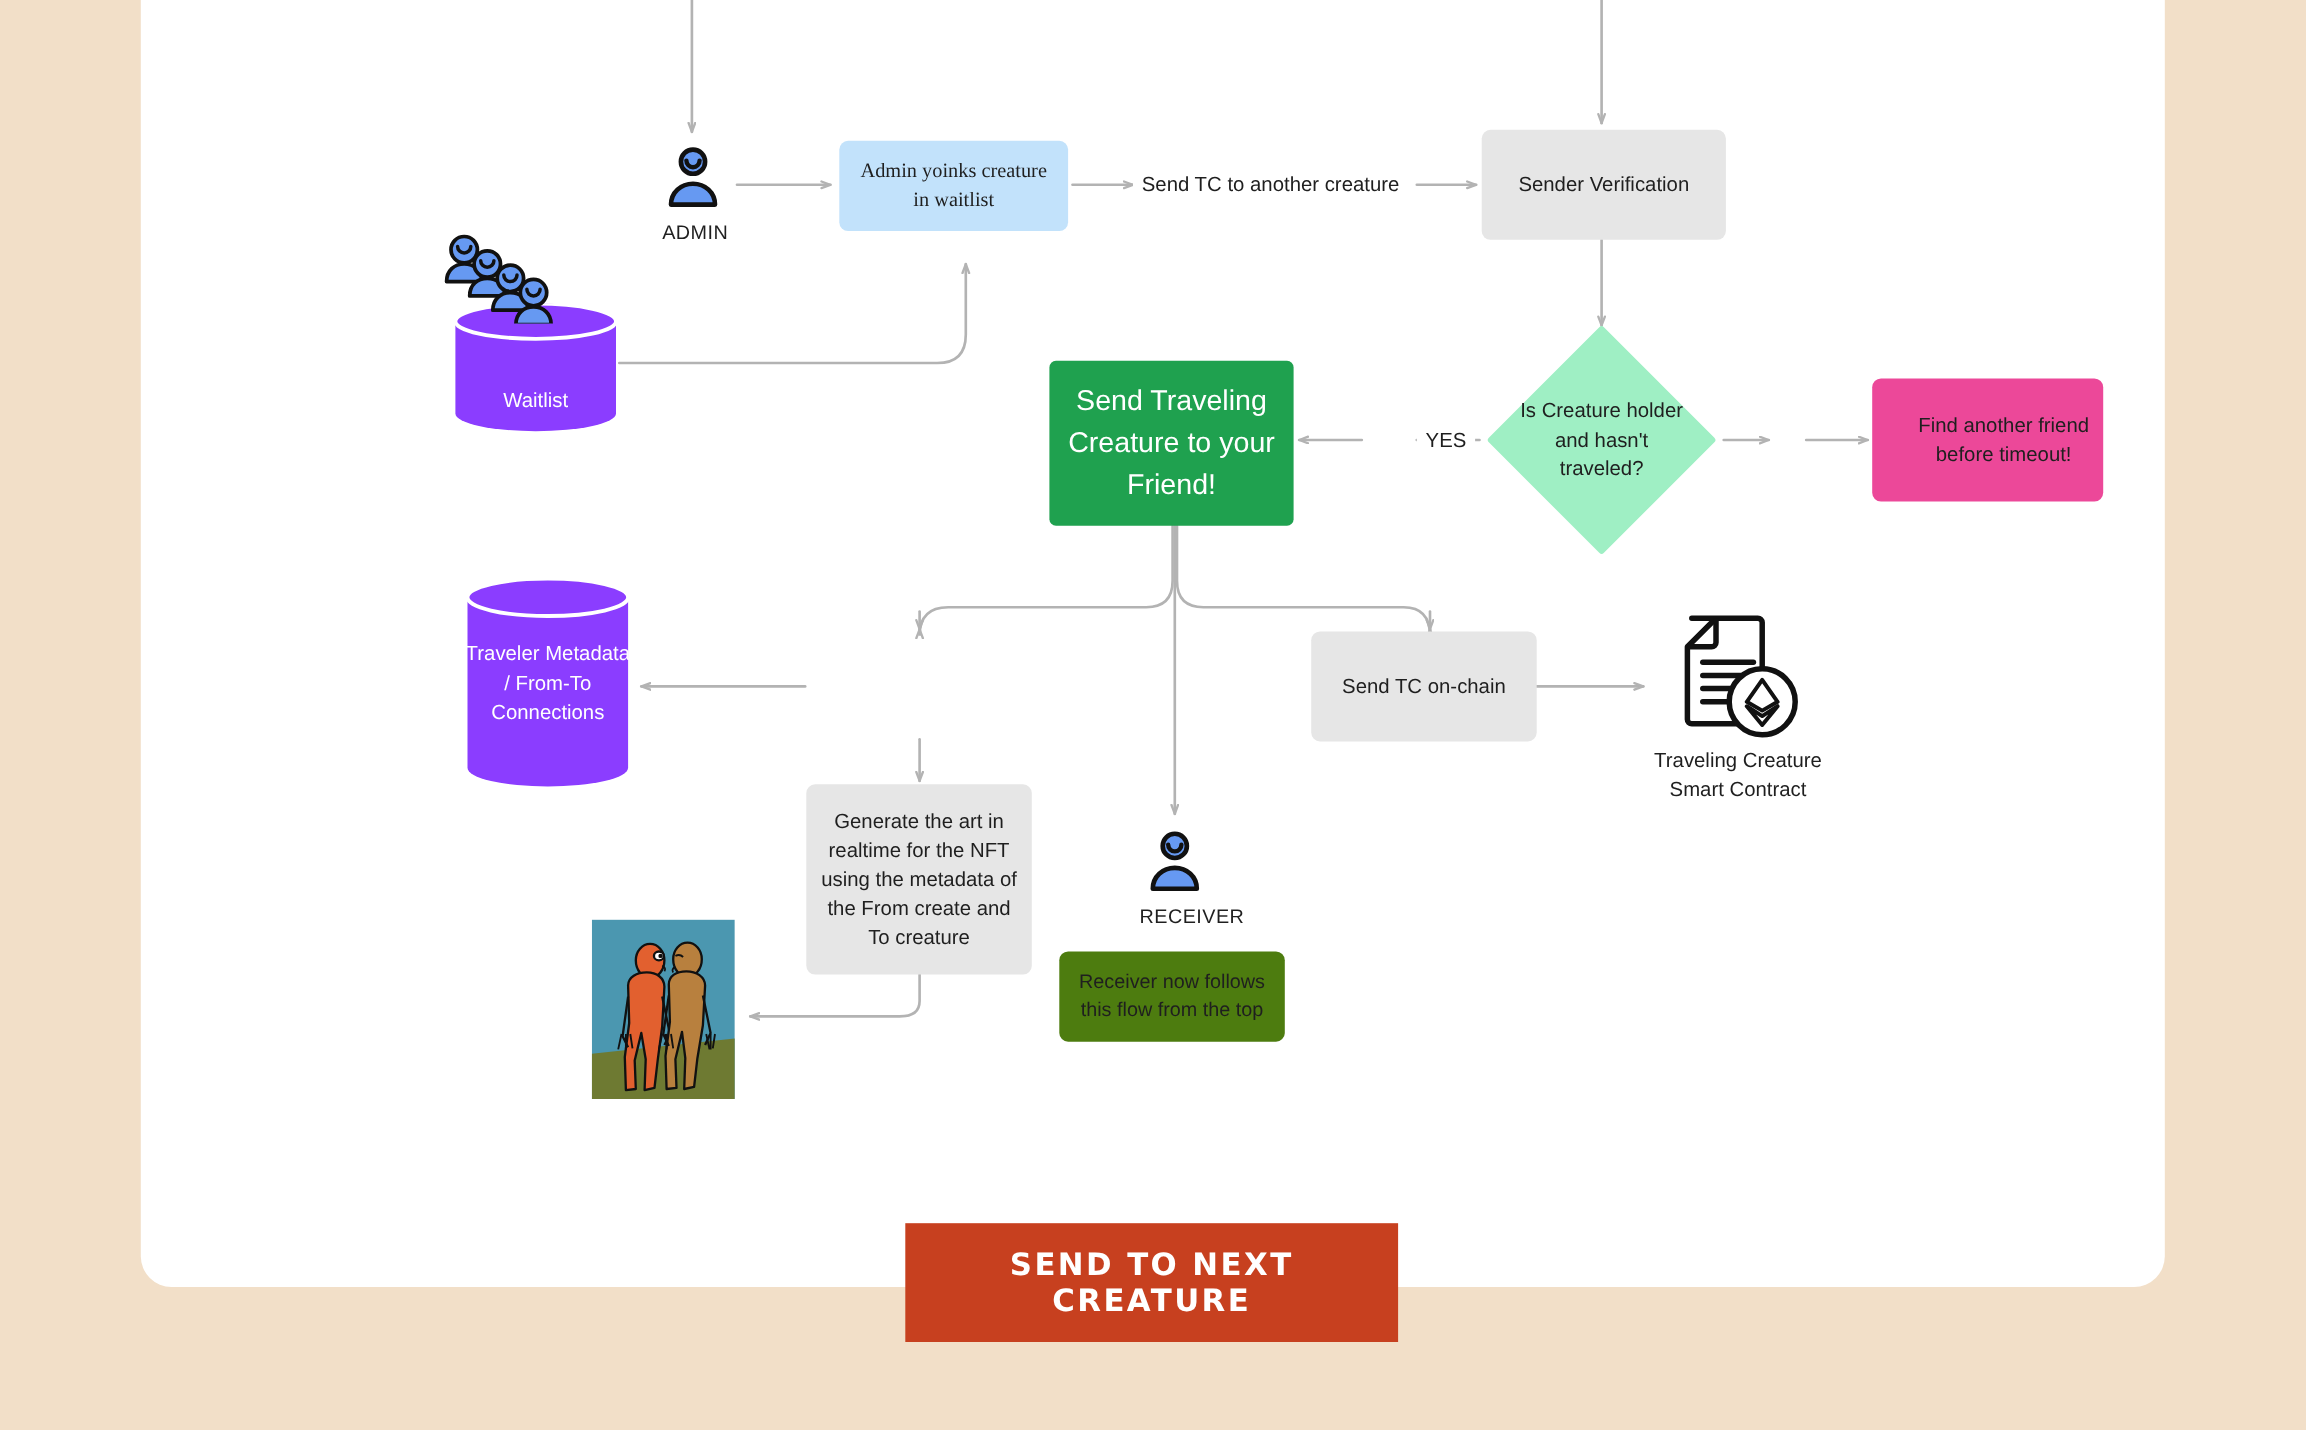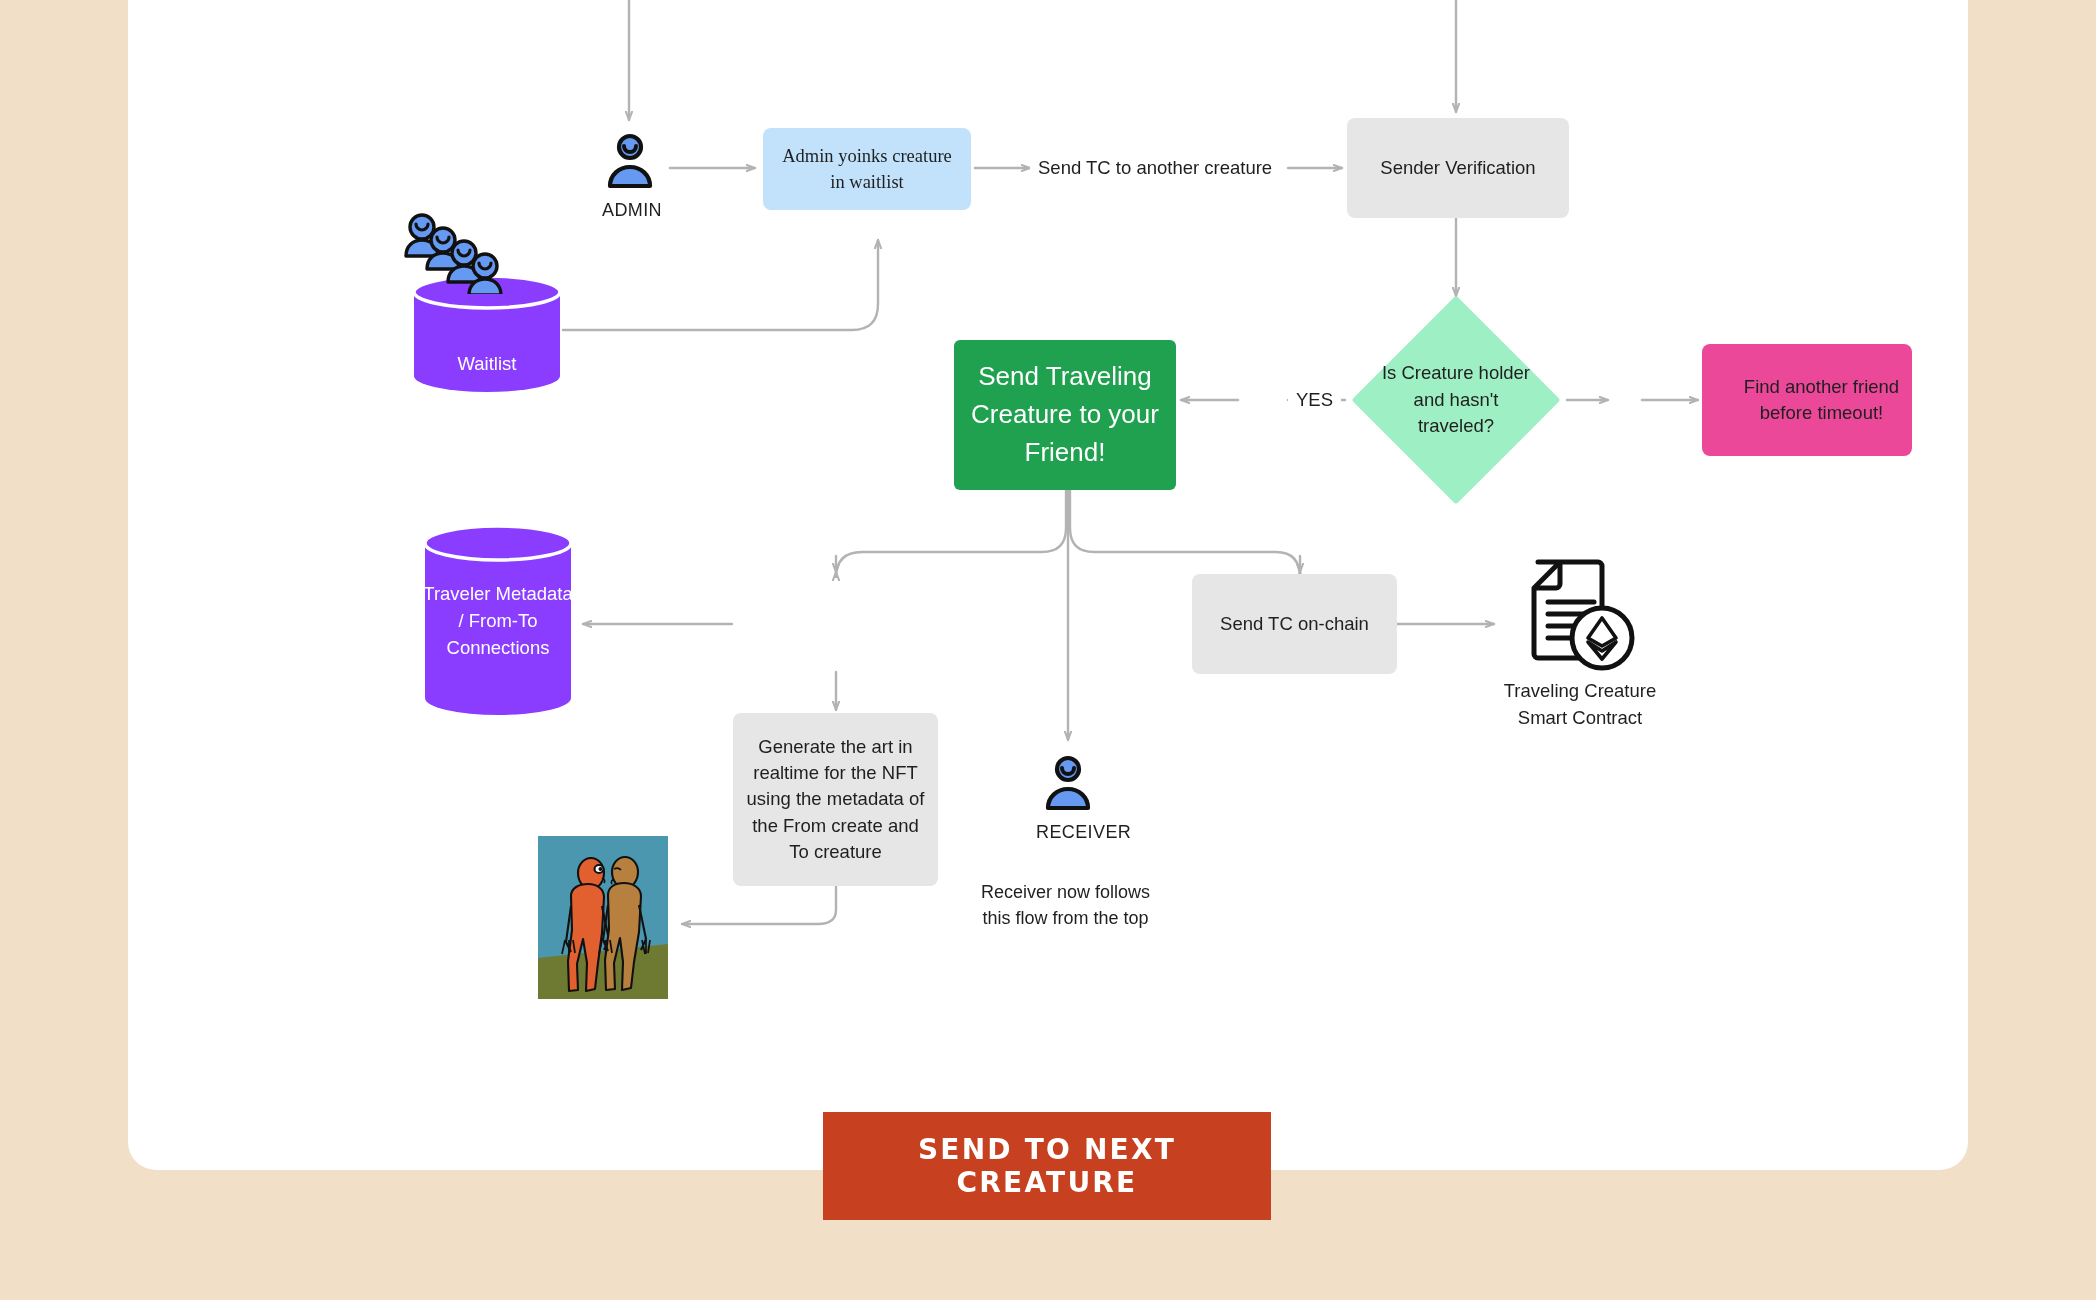--- a/index.html
+++ b/index.html
@@ -30,21 +30,21 @@
   .box {
     border-radius: 8px;
     font-size: 18.5px;
     line-height: 1.42;
     color: #1f1f1f;
     padding: 6px 10px;
   }
   .box-grey { background: #E6E6E6; }
   .box-blue { background: #C2E2FB; }
   .box-yellow { background: #ec4899; padding-left: 39px; }
-  .box-note { background: #ffffff; font-size: 18px; }
+  .box-note { background: #4d7c0f; font-size: 18px; }
   .box-green {
     background: #1FA14F; color: #ffffff;
     font-size: 26px; line-height: 1.45; border-radius: 6px;
     font-weight: 400;
   }
 
   .diamond-wrap { position: absolute; }
   .diamond-shape {
     position: absolute; inset: 0;
     background: #9FEFC4;
@@ -171,21 +171,21 @@
     <div class="diamond-label" style="width:166px; left:-9px;">Is Creature holder and hasn't traveled?</div>
   </div>
 
   <div class="edge-label edge-label-sm" style="left:1240px; top:389px;"><span>YES</span></div>
   <div class="edge-label edge-label-sm" style="left:1652px; top:389px;"><span>NO</span></div>
 
   <div class="node box box-yellow" style="left:1702px; top:344px; width:210px; height:112px;">
     <span>Find another friend before timeout!</span>
   </div>
 
-  <div class="node box box-green" style="left:954px; top:340px; width:222px; height:150px;justify-content:center;">
+  <div class="node box box-green" style="left:954px; top:328px; width:222px; height:150px;justify-content:center;">
     <span>Send Traveling Creature to your Friend!</span>
   </div>
 
   <div style="position:absolute; left:410px; top:212px; width:154px; height:180px;">
     <svg width="154" height="180" viewBox="0 0 154 180" style="position:absolute; left:0; top:64px;">
       <path d="M4 16 v84 a73 16 0 0 0 146 0 v-84z" fill="#8B3DFF"></path>
       <ellipse cx="77" cy="16" rx="73" ry="16" fill="#8B3DFF" stroke="#ffffff" stroke-width="3.5"></ellipse>
     </svg>
     <svg width="108" height="82" viewBox="0 0 108 82" style="position:absolute; left:-8px; top:0px;">
       <g stroke="#111" stroke-width="3.4" stroke-linejoin="round">

